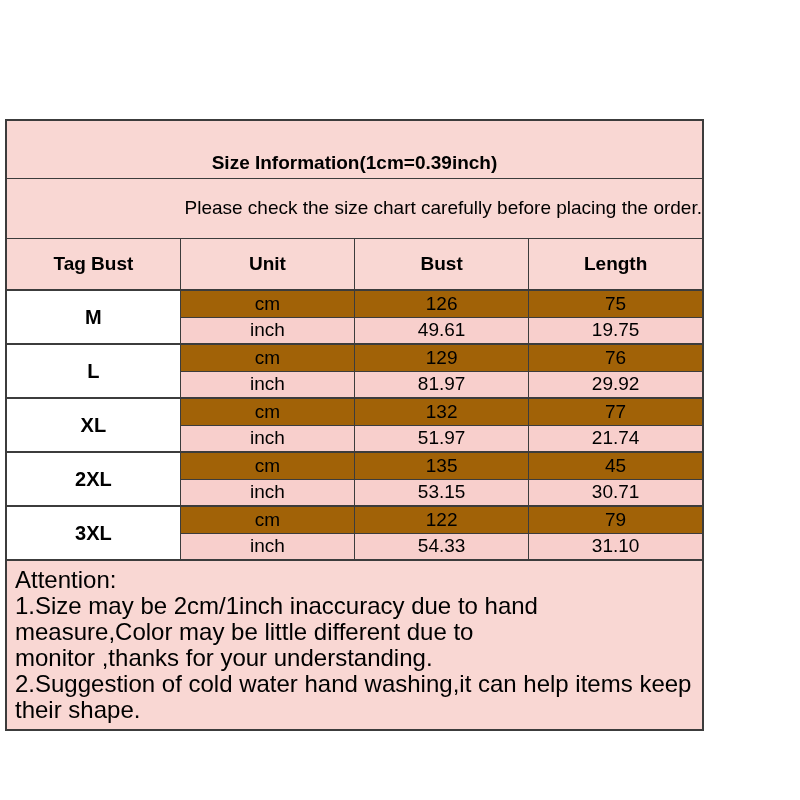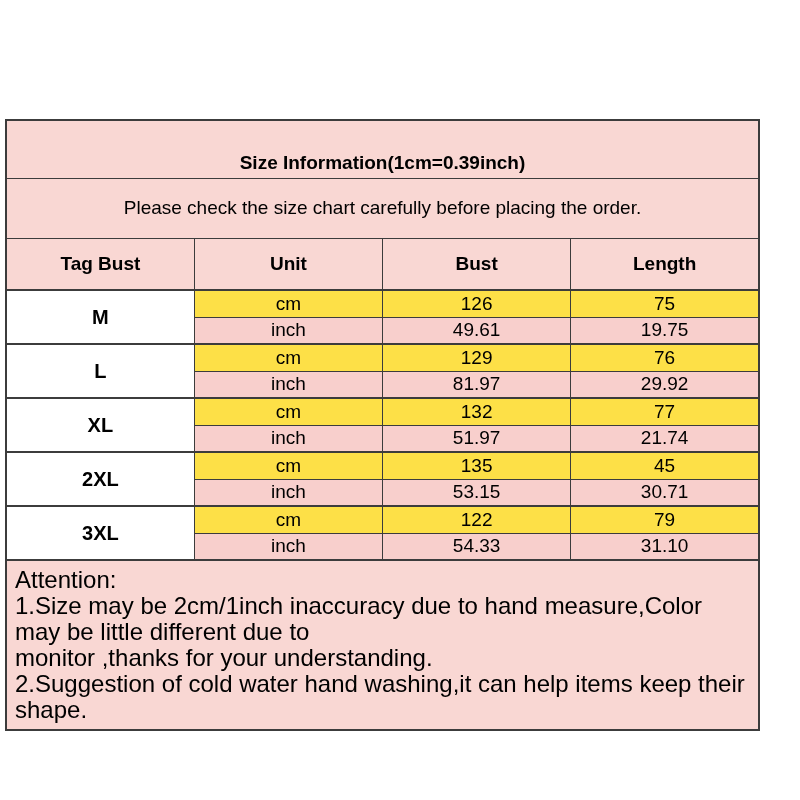--- a/index.html
+++ b/index.html
@@ -14,21 +14,21 @@
   body{
     width:800px;height:800px;
     background:var(--page_bg);
     font-family:"Liberation Sans",sans-serif;
     color:var(--text);
     position:relative;
   }
   .size-table{
     position:absolute;
     left:5px;top:119px;
-    width:755px;
+    width:699px;
     border-collapse:collapse;
     table-layout:fixed;
     border:2px solid var(--border);
   }
   .size-table td{
     border:1px solid var(--border);
     text-align:center;
     vertical-align:middle;
     padding:0;
     font-size:19px;
@@ -38,29 +38,30 @@
   .title-row td{
     background:var(--band_pink);
     height:58px;
     font-weight:bold;
     vertical-align:bottom;
     padding-bottom:4px;
   }
   .note-row td{
     background:var(--band_pink);
     height:60px;
+    text-align:right;
   }
   .head-row td{
     background:var(--band_pink);
     height:52px;
     font-weight:bold;
     border-bottom:2px solid var(--border);
   }
   .row-cm td{
-    background:#fde047;
+    background:#a16207;
     height:27px;
   }
   .row-inch td{
     background:var(--row_pink);
     height:27px;
   }
   .block-start td{
     border-top:2px solid var(--border);
   }
   .size-cell{

